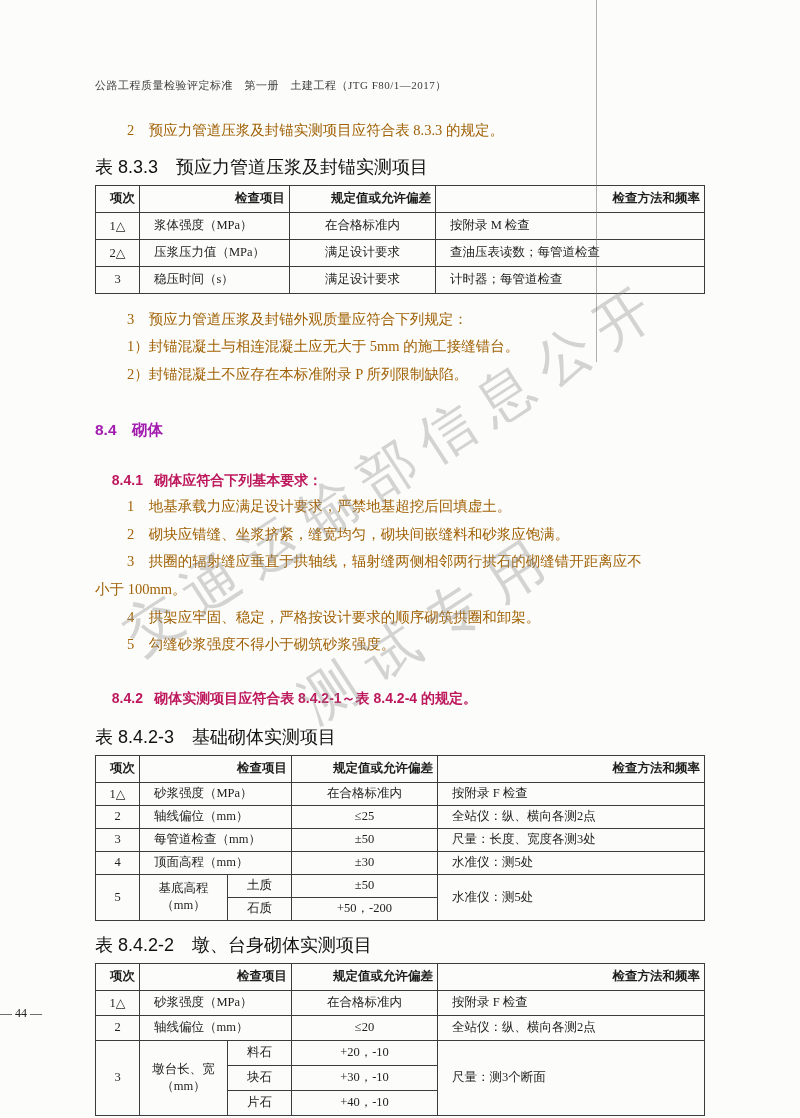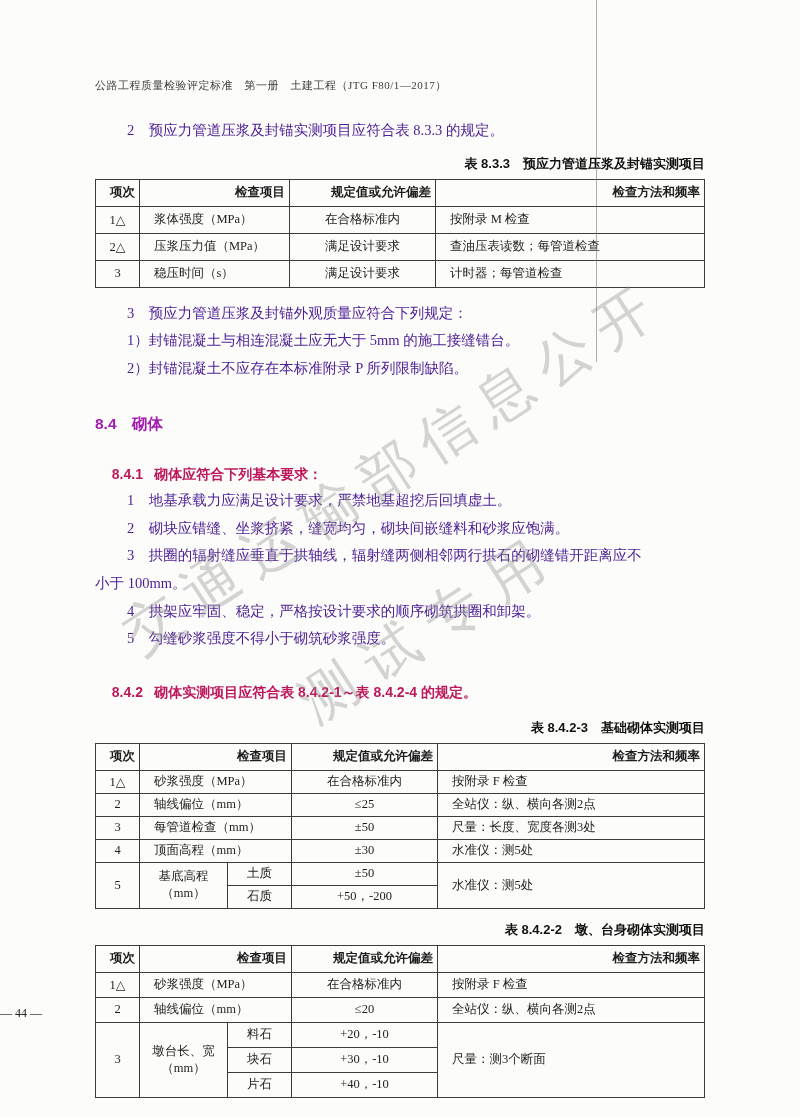--- a/index.html
+++ b/index.html
@@ -12,27 +12,27 @@
   
   .watermark { position:absolute; inset:0; z-index:3; pointer-events:none; }
   .wm-line { position:absolute; width:800px; text-align:center; color:rgba(145,145,145,0.38);
              font-family:"Liberation Serif","DejaVu Serif",serif; white-space:nowrap; }
   .wm-1 { top:430px; left:-6px; font-size:56px; letter-spacing:14px; transform:rotate(-33deg); }
   .wm-2 { top:590px; left:30px; font-size:56px; letter-spacing:18px; transform:rotate(-33deg); }
 
   .content { position:relative; z-index:2; padding:78px 95px 17px 95px; }
   .running-header { font-size:11px; color:#3d3d3d; letter-spacing:.5px; margin-bottom:24px; }
 
-  .para { font-size:14.5px; line-height:1.9; color:#4c1d95; }
+  .para { font-size:14.5px; line-height:1.9; color:#a16207; }
   .ti2 { text-indent:2.2em; }
   .l1 { display:block; text-indent:2.2em; }
   .l2 { display:block; }
 
-  .table-title { font-family:"Liberation Sans","DejaVu Sans",sans-serif; font-weight:bold;
-                 font-size:13px; text-align:right; margin:10px 0 6px 0; color:#111; }
+  .table-title { font-family:"Liberation Sans","DejaVu Sans",sans-serif; font-weight:normal;
+                 font-size:18px; text-align:left; margin:10px 0 6px 0; color:#111; }
 
   table.doc-table { width:100%; border-collapse:collapse; font-size:12.5px; color:#1e1e1e;
                     margin-bottom:4px; }
   table.doc-table th, table.doc-table td { border:1px solid #3c3c3c; padding:2px 4px; }
   table.doc-table th { font-family:"Liberation Sans","DejaVu Sans",sans-serif; font-weight:bold;
                        text-align:right; height:27px; font-size:12.5px; }
   table.t833 td { height:27px; }
   table.t8421 td { height:23px; }
   table.t8422 td { height:25px; }
   .tc { text-align:center; }

